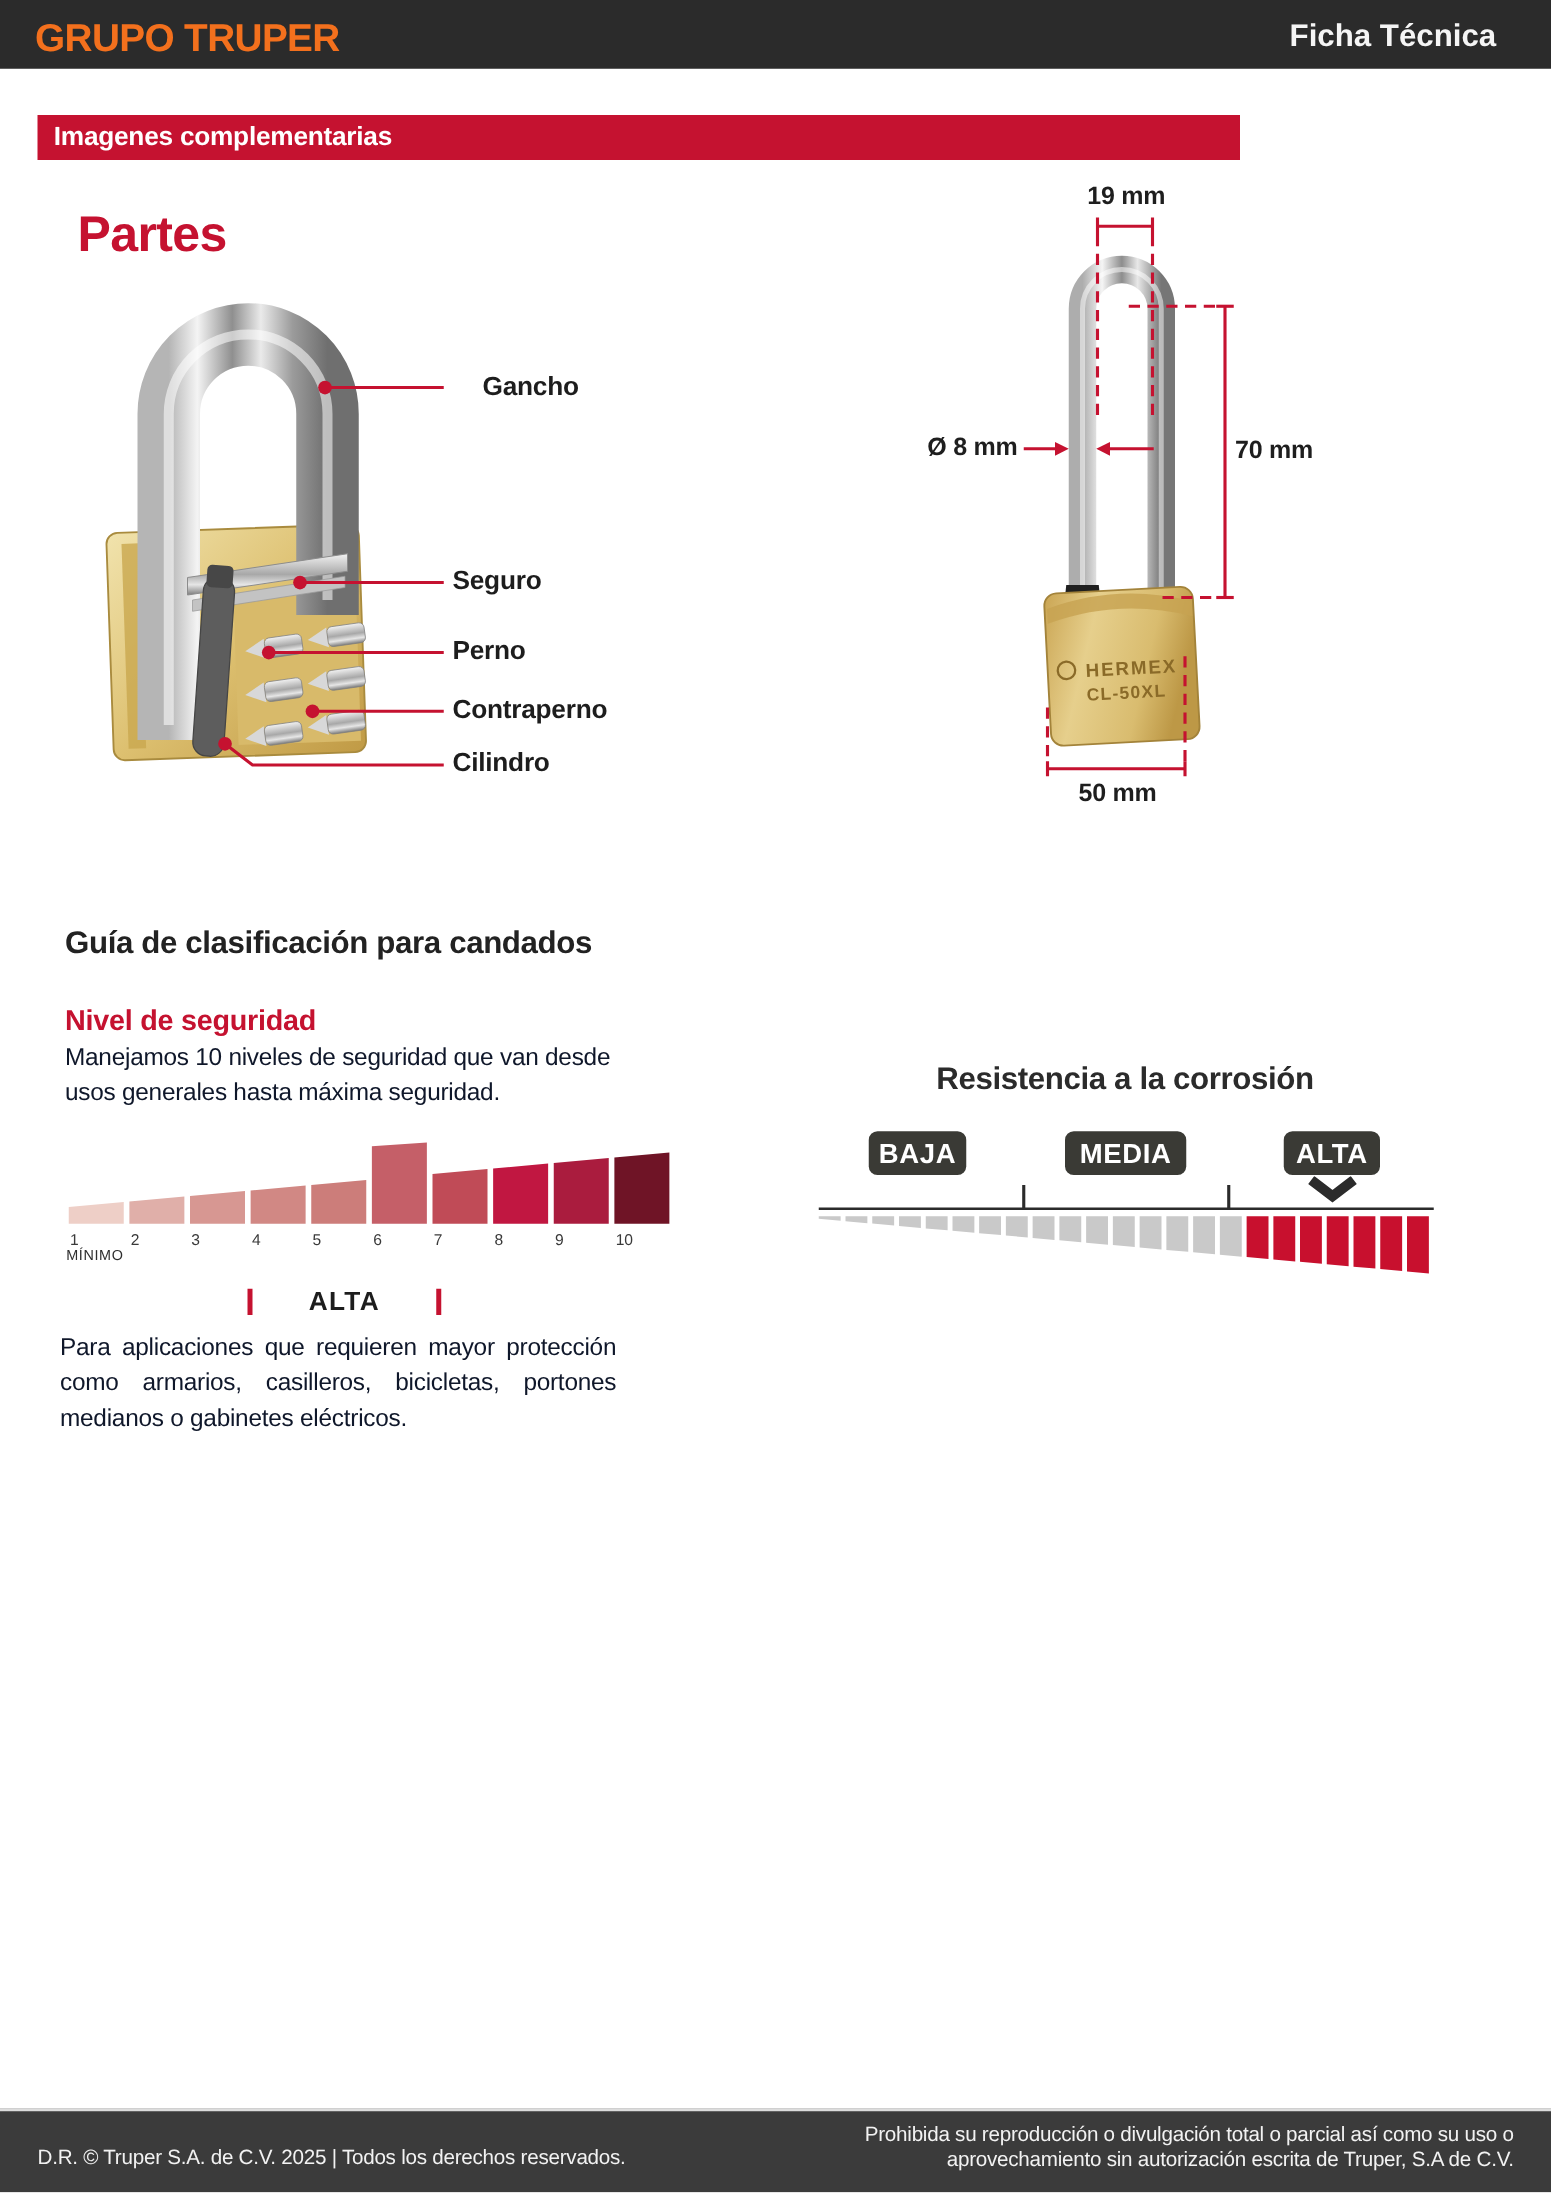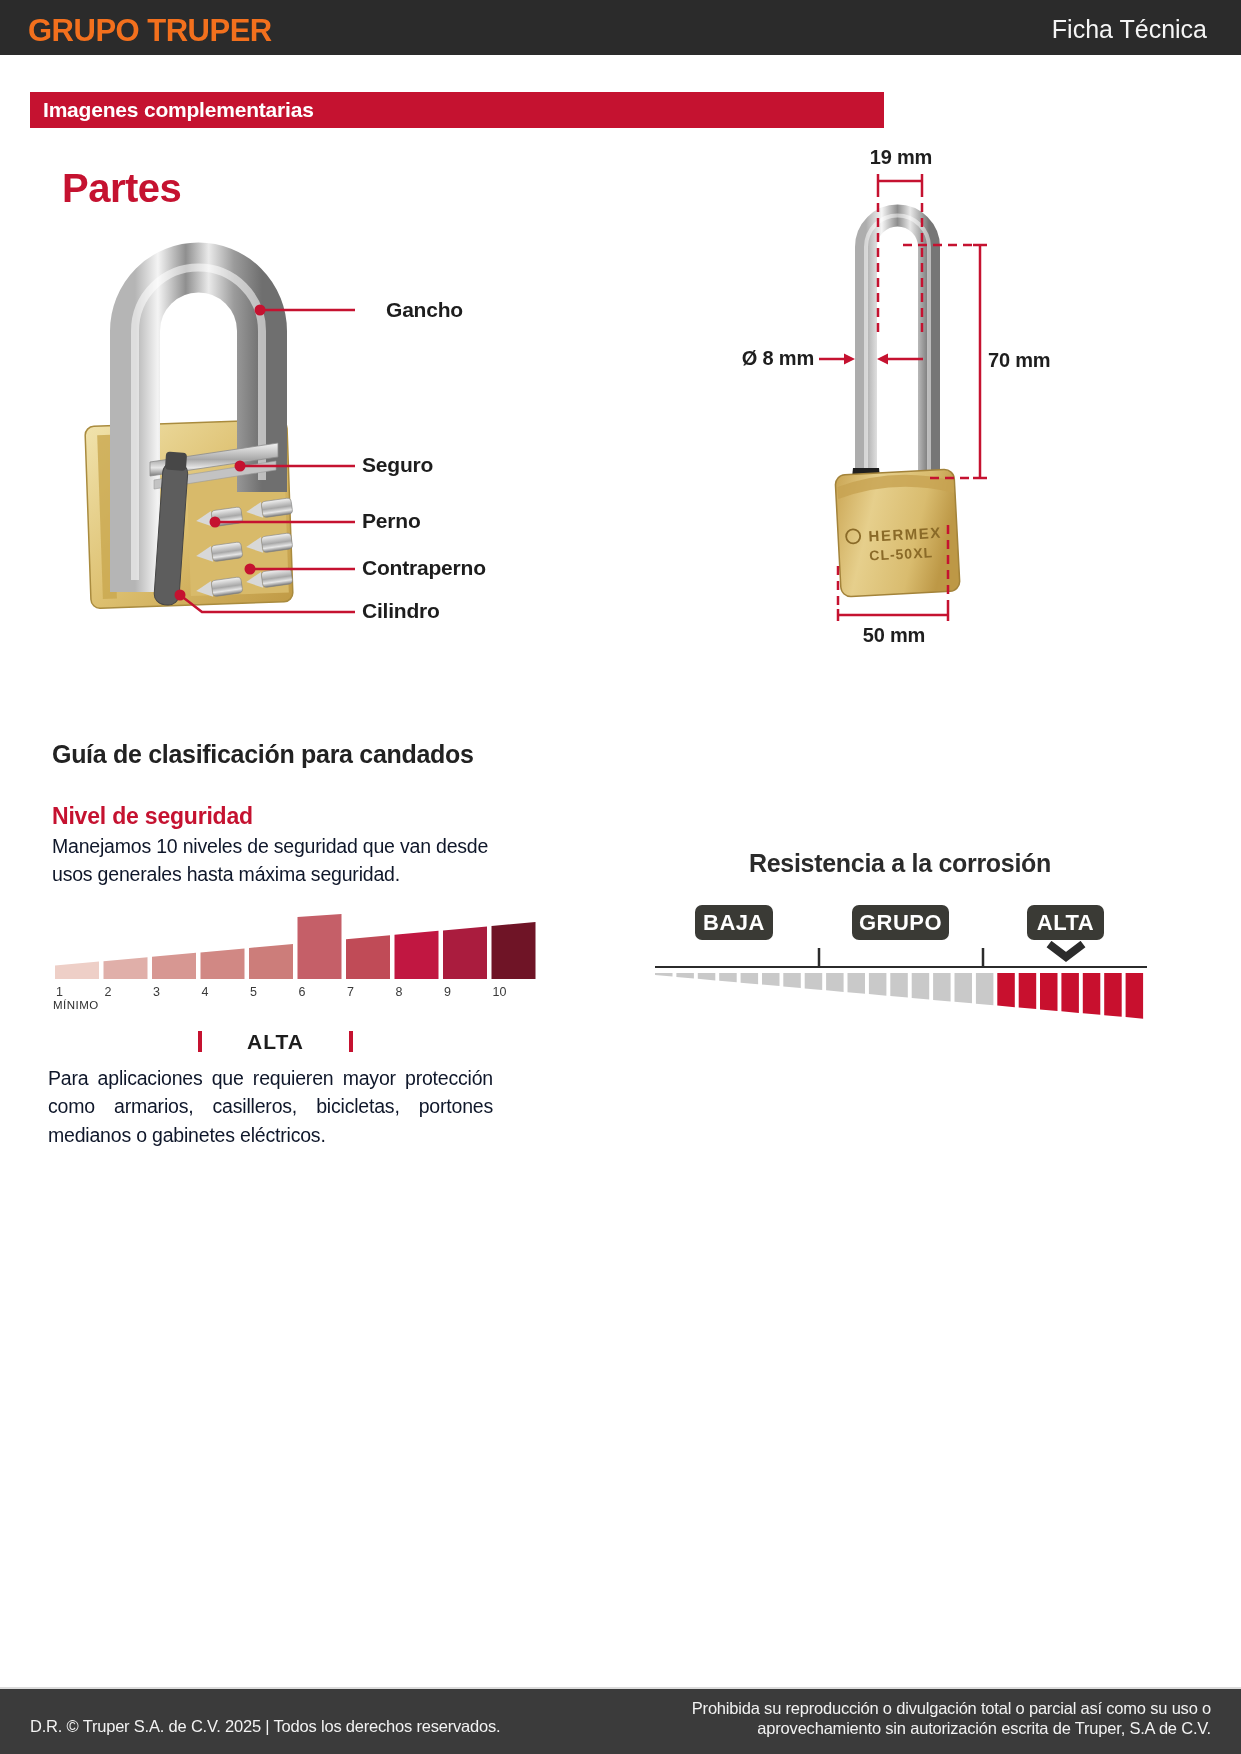--- a/index.html
+++ b/index.html
@@ -3,24 +3,24 @@
 <meta charset="utf-8">
 <style>
   * { margin:0; padding:0; box-sizing:border-box; }
   body { font-family:"Liberation Sans", sans-serif; background:#ffffff; }
   .page { position:relative; width:1241px; height:1754px; background:#fff; overflow:hidden; }
   .abs { position:absolute; }
 
   
   .topbar { left:0; top:0; width:1241px; height:55px; background:#2b2b2b; }
   .brand { left:28px; top:13px; font-size:31px; font-weight:800; color:#f3701d; letter-spacing:-0.5px; }
-  .doctype { right:34px; top:15px; font-size:25px; color:#f5f5f5; font-weight:400; }
+  .doctype { right:44px; top:15px; font-size:25px; color:#f5f5f5; font-weight:700; }
 
   
-  .sectionbar { left:30px; top:92px; width:854px; height:36px; background:#c51230; }
+  .sectionbar { left:30px; top:92px; width:962px; height:36px; background:#c51230; }
   .sectionbar span { display:block; padding:6px 0 0 13px; color:#fff; font-weight:700; font-size:21px; letter-spacing:-0.2px; }
 
   .partes-title { left:62px; top:166px; font-size:40px; font-weight:800; color:#c51230; letter-spacing:-0.5px; }
 
   .callout-label { font-size:21px; font-weight:700; color:#1d1d1d; letter-spacing:-0.2px; }
   .dim-label { font-size:20px; font-weight:700; color:#1e1e1e; letter-spacing:-0.2px; }
 
   .h2 { font-size:25px; font-weight:700; color:#222; letter-spacing:-0.3px;text-align:center; }
   .h3-red { font-size:23px; font-weight:700; color:#c51230; letter-spacing:-0.2px; }
   .para { font-size:19.5px; line-height:1.45; color:#0f172a; letter-spacing:-0.2px; }
@@ -234,21 +234,21 @@
     </svg>
   <div class="abs minimo" style="left:53px; top:999px;">MÍNIMO</div>
   <div class="abs alta-mark" style="left:198px; top:1031px;"></div>
   <div class="abs alta-mark" style="left:349px; top:1031px;"></div>
   <div class="abs alta-text" style="left:200px; top:1030px;">ALTA</div>
 
   <div class="abs para justify" style="left:48px; top:1064px; width:445px;">Para aplicaciones que requieren mayor protección como armarios, casilleros, bicicletas, portones medianos o gabinetes eléctricos.</div>
 
   <div class="abs corr-title">Resistencia a la corrosión</div>
   <div class="abs badge" style="left:695px; width:78px;">BAJA</div>
-  <div class="abs badge" style="left:852px; width:97px;">GRUPO</div>
+  <div class="abs badge" style="left:852px; width:97px;">MEDIA</div>
   <div class="abs badge" style="left:1027px; width:77px;">ALTA</div>
   <svg class="abs" style="left:1046px; top:941px;" width="40" height="22" viewBox="0 0 40 22">
     <polyline points="3,3 20,16 37,3" fill="none" stroke="#2b2b2b" stroke-width="8"></polyline>
   </svg>
   <svg class="abs" style="left:648px; top:938px;" width="510" height="85" viewBox="0 0 510 85">
       <line x1="7" y1="29" x2="499" y2="29" stroke="#2b2b2b" stroke-width="2"></line>
       <line x1="171" y1="10" x2="171" y2="30" stroke="#2b2b2b" stroke-width="2.5"></line>
       <line x1="335" y1="10" x2="335" y2="30" stroke="#2b2b2b" stroke-width="2.5"></line>
       <polygon points="7.0,35 24.5,35 24.5,38.6 7.0,37.0" fill="#c9c9c9"></polygon>
       <polygon points="28.4,35 45.9,35 45.9,40.5 28.4,38.9" fill="#c9c9c9"></polygon>

